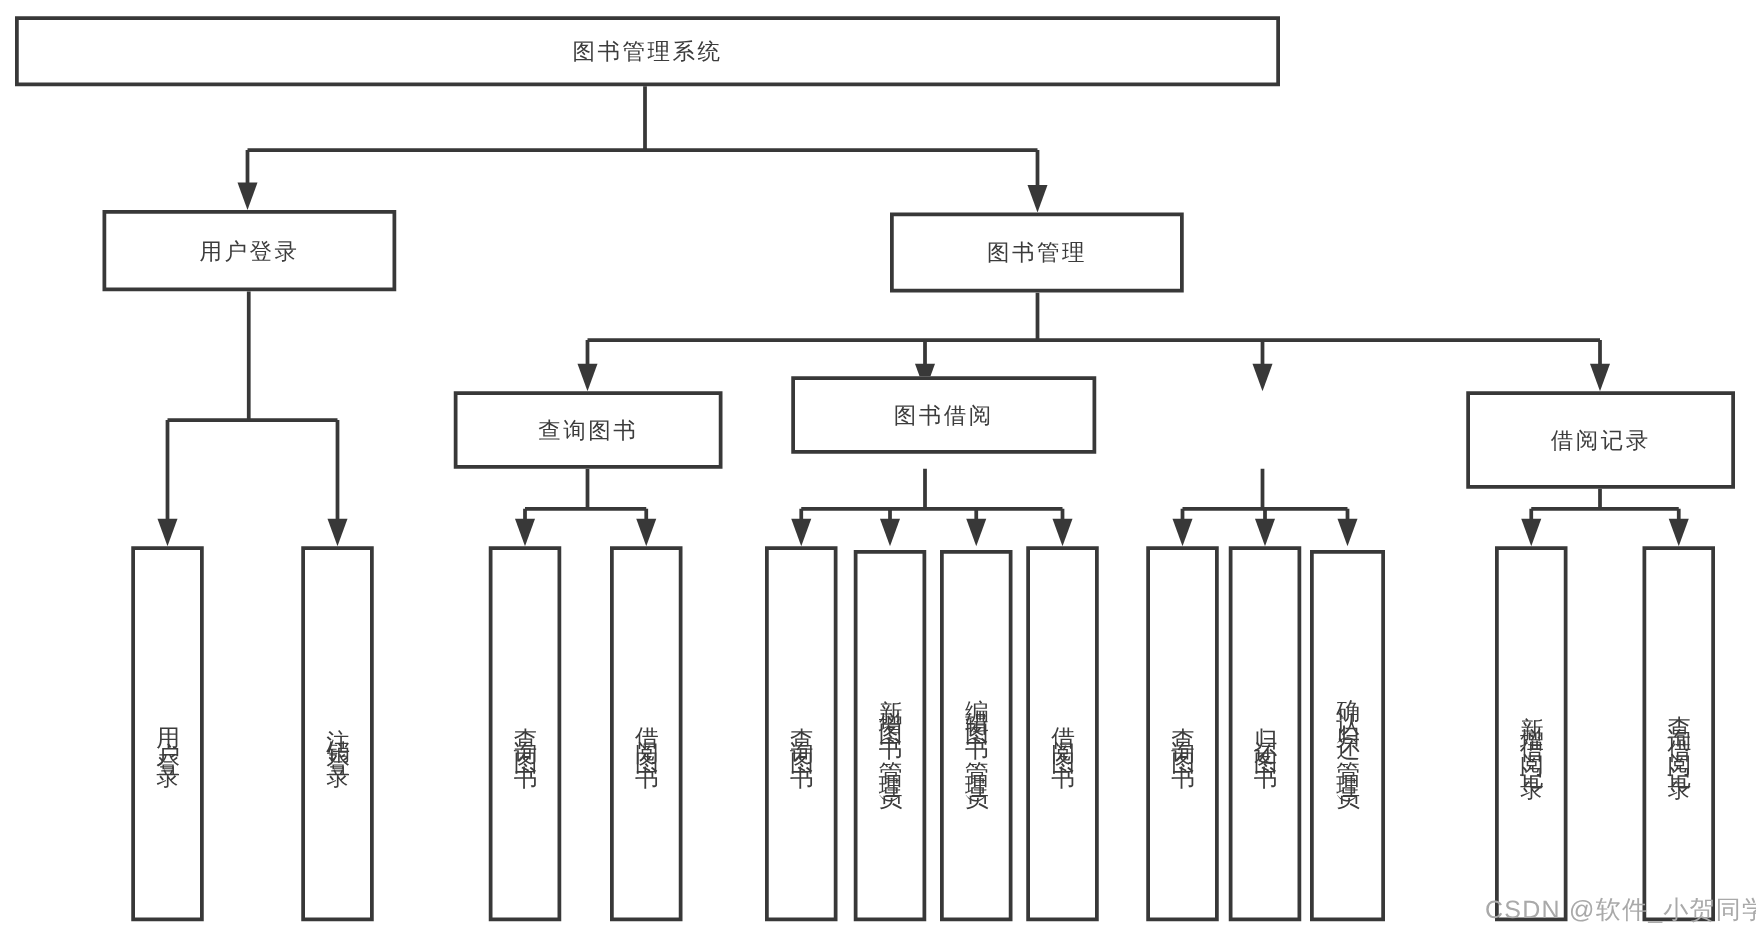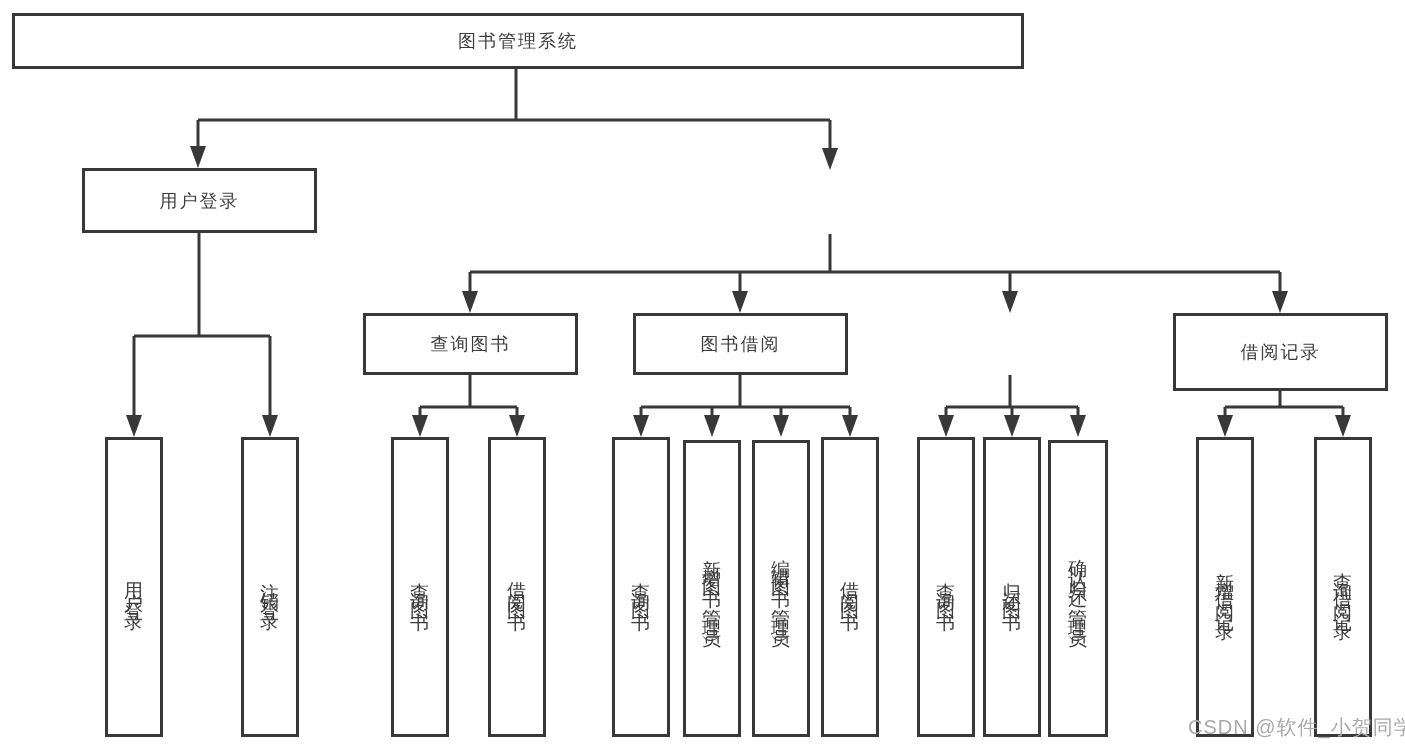--- a/index.html
+++ b/index.html
@@ -69,25 +69,28 @@
     <polygon points="1335,415 1351,415 1343,437" fill="#383838"></polygon>
   </svg>
 
   <div class="node h1" style="left:12px;top:13px;width:1012px;height:56px">
     <span class="lbl">图书管理系统</span>
   </div>
 
   <div class="node h2" style="left:82px;top:168px;width:235px;height:65px">
     <span class="lbl">用户登录</span>
   </div>
+  <div class="node h2" style="left:712px;top:170px;width:235px;height:64px">
+    <span class="lbl">图书管理</span>
+  </div>
 
   <div class="node h2" style="left:363px;top:313px;width:215px;height:62px">
     <span class="lbl">查询图书</span>
   </div>
-  <div class="node h2" style="left:633px;top:313px;width:215px;height:62px">
+  <div class="node h2" style="left:633px;top:301px;width:244px;height:62px">
     <span class="lbl">图书借阅</span>
   </div>
   <div class="node h2" style="left:1173px;top:313px;width:215px;height:78px">
     <span class="lbl">借阅记录</span>
   </div>
 
   <div class="node v" style="left:105px;top:437px;width:58px;height:300px">
     <span class="lbl">用户登录</span>
   </div>
   <div class="node v" style="left:241px;top:437px;width:58px;height:300px">

